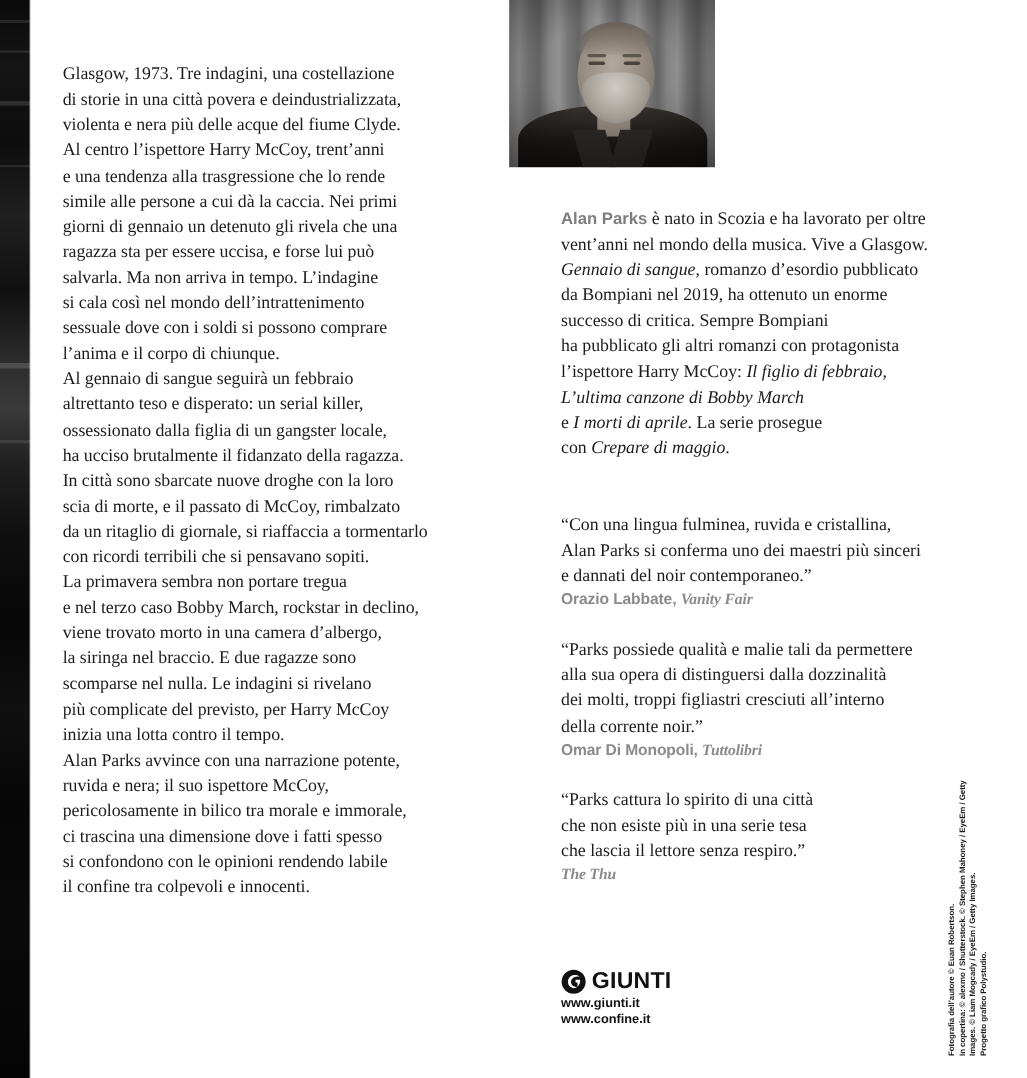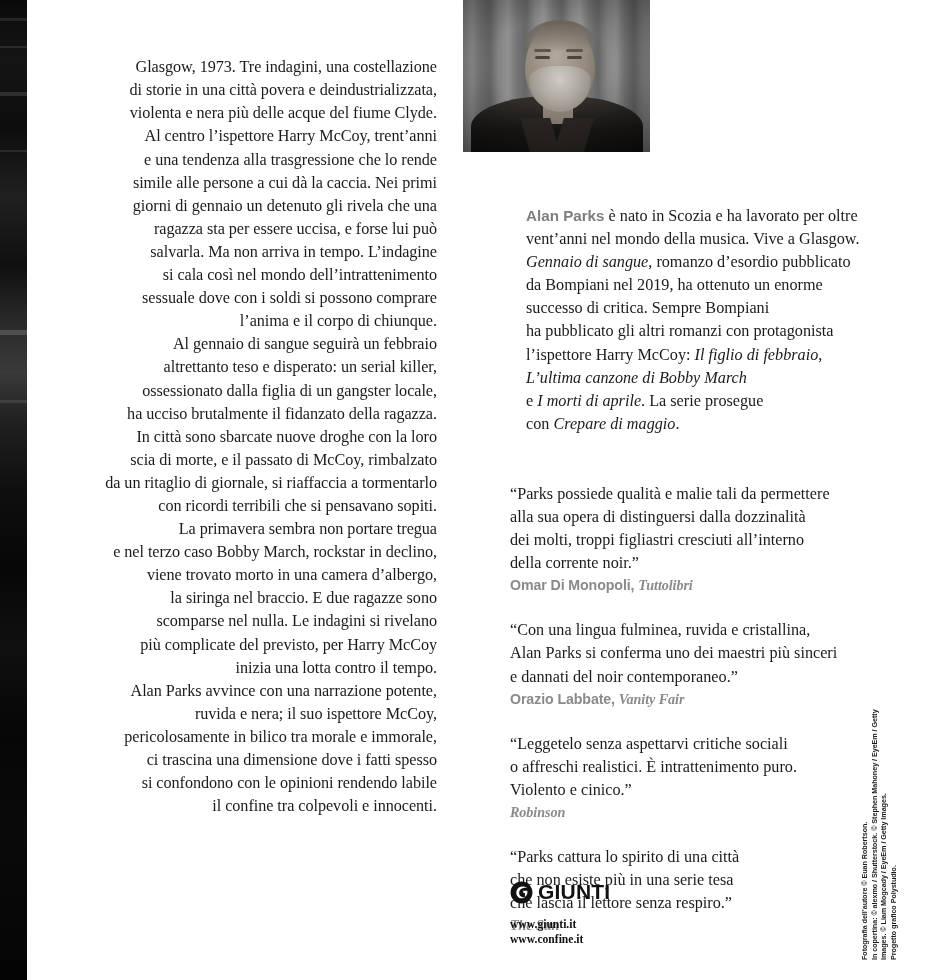--- a/index.html
+++ b/index.html
@@ -140,28 +140,27 @@
     position: absolute;
     left: 510px; top: 188px;
     width: 380px;
   }
 
   .blurb {
     font-size: 16.2px;
     line-height: 23.1px;
     color: #1b1b1b;
     letter-spacing: -0.05px;
-    text-align: right;
   }
 
   .bio {
     font-size: 16.2px;
     line-height: 23.1px;
     color: #1b1b1b;
-    margin: 16px;
+    margin: 0;
   }
   .bio .name {
     font-family: "Liberation Sans", sans-serif;
     font-weight: bold;
     color: #7e7e7e;
     font-size: 15.2px;
   }
   .bio i, .quote-block i { font-style: italic; font-family: Liberation Serif, serif; }
 
   .quotes { margin-top: 47px; }
@@ -198,22 +197,21 @@
     flex: 0 0 auto;
   }
   .logo-word {
     font-family: Liberation Sans, sans-serif;
     font-weight: bold;
     font-size: 21px;
     letter-spacing: 0.2px;
     color: #111111;
   }
   .urls {
-    margin-top: 13px;
-    font-family: Liberation Serif, serif;
+    font-family: Liberation Sans, sans-serif;
     font-weight: bold;
     font-size: 11.6px;
     line-height: 15px;
     color: #111111;
   }
   .urls div { white-space: nowrap; }
 
   
   .credits {
     position: absolute;
@@ -263,34 +261,30 @@
 <div class="col-left">
   <p class="blurb">Glasgow, 1973. Tre indagini, una costellazione<br>di storie in una città povera e deindustrializzata,<br>violenta e nera più delle acque del fiume Clyde.<br>Al centro l’ispettore Harry McCoy, trent’anni<br>e una tendenza alla trasgressione che lo rende<br>simile alle persone a cui dà la caccia. Nei primi<br>giorni di gennaio un detenuto gli rivela che una<br>ragazza sta per essere uccisa, e forse lui può<br>salvarla. Ma non arriva in tempo. L’indagine<br>si cala così nel mondo dell’intrattenimento<br>sessuale dove con i soldi si possono comprare<br>l’anima e il corpo di chiunque.<br>Al gennaio di sangue seguirà un febbraio<br>altrettanto teso e disperato: un serial killer,<br>ossessionato dalla figlia di un gangster locale,<br>ha ucciso brutalmente il fidanzato della ragazza.<br>In città sono sbarcate nuove droghe con la loro<br>scia di morte, e il passato di McCoy, rimbalzato<br>da un ritaglio di giornale, si riaffaccia a tormentarlo<br>con ricordi terribili che si pensavano sopiti.<br>La primavera sembra non portare tregua<br>e nel terzo caso Bobby March, rockstar in declino,<br>viene trovato morto in una camera d’albergo,<br>la siringa nel braccio. E due ragazze sono<br>scomparse nel nulla. Le indagini si rivelano<br>più complicate del previsto, per Harry McCoy<br>inizia una lotta contro il tempo.<br>Alan Parks avvince con una narrazione potente,<br>ruvida e nera; il suo ispettore McCoy,<br>pericolosamente in bilico tra morale e immorale,<br>ci trascina una dimensione dove i fatti spesso<br>si confondono con le opinioni rendendo labile<br>il confine tra colpevoli e innocenti.</p>
 </div>
 
 <div class="col-right">
 
   <p class="bio"><span class="name">Alan Parks</span> è nato in Scozia e ha lavorato per oltre<br>vent’anni nel mondo della musica. Vive a Glasgow.<br><i>Gennaio di sangue</i>, romanzo d’esordio pubblicato<br>da Bompiani nel 2019, ha ottenuto un enorme<br>successo di critica. Sempre Bompiani<br>ha pubblicato gli altri romanzi con protagonista<br>l’ispettore Harry McCoy: <i>Il figlio di febbraio</i>,<br><i>L’ultima canzone di Bobby March</i><br>e <i>I morti di aprile</i>. La serie prosegue<br>con <i>Crepare di maggio</i>.</p>
 
   <div class="quotes">
     <div class="quote-block">
+      <p class="quote-text">“Con una lingua fulminea, ruvida e cristallina,<br>Alan Parks si conferma uno dei maestri più sinceri<br>e dannati del noir contemporaneo.”</p>
+      <p class="quote-source">Orazio Labbate, <i>Vanity Fair</i></p>
+    </div>
+    <div class="quote-block">
       <p class="quote-text">“Parks possiede qualità e malie tali da permettere<br>alla sua opera di distinguersi dalla dozzinalità<br>dei molti, troppi figliastri cresciuti all’interno<br>della corrente noir.”</p>
       <p class="quote-source">Omar Di Monopoli, <i>Tuttolibri</i></p>
     </div>
     <div class="quote-block">
-      <p class="quote-text">“Con una lingua fulminea, ruvida e cristallina,<br>Alan Parks si conferma uno dei maestri più sinceri<br>e dannati del noir contemporaneo.”</p>
-      <p class="quote-source">Orazio Labbate, <i>Vanity Fair</i></p>
-    </div>
-    <div class="quote-block">
-      <p class="quote-text">“Leggetelo senza aspettarvi critiche sociali<br>o affreschi realistici. È intrattenimento puro.<br>Violento e cinico.”</p>
-      <p class="quote-source"><i>Robinson</i></p>
-    </div>
-    <div class="quote-block">
       <p class="quote-text">“Parks cattura lo spirito di una città<br>che non esiste più in una serie tesa<br>che lascia il lettore senza respiro.”</p>
-      <p class="quote-source"><i>The Sun</i></p>
+      <p class="quote-source"><i>The Thu</i></p>
     </div>
   </div>
 </div>
 
 <div class="publisher">
   <div class="logo-row">
     <svg class="logo-mark" viewBox="0 0 40 40">
       <circle cx="20" cy="20" r="19" fill="#111111"></circle>
       <path d="M30 12 C24 7, 12 9, 11 19 C10 29, 21 33, 26 28 C21 29, 15 26, 16 19 C17 13, 25 11, 30 12 Z" fill="#ffffff"></path>
       <path d="M26 28 C30 25, 31 20, 30 17 L23 17 L23 21 L26 21 Z" fill="#ffffff"></path>

